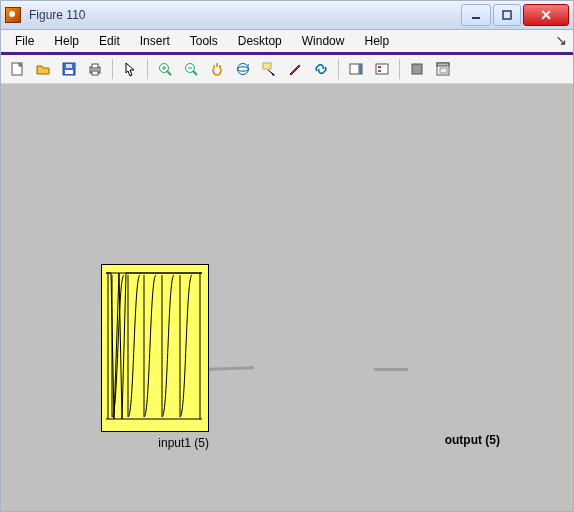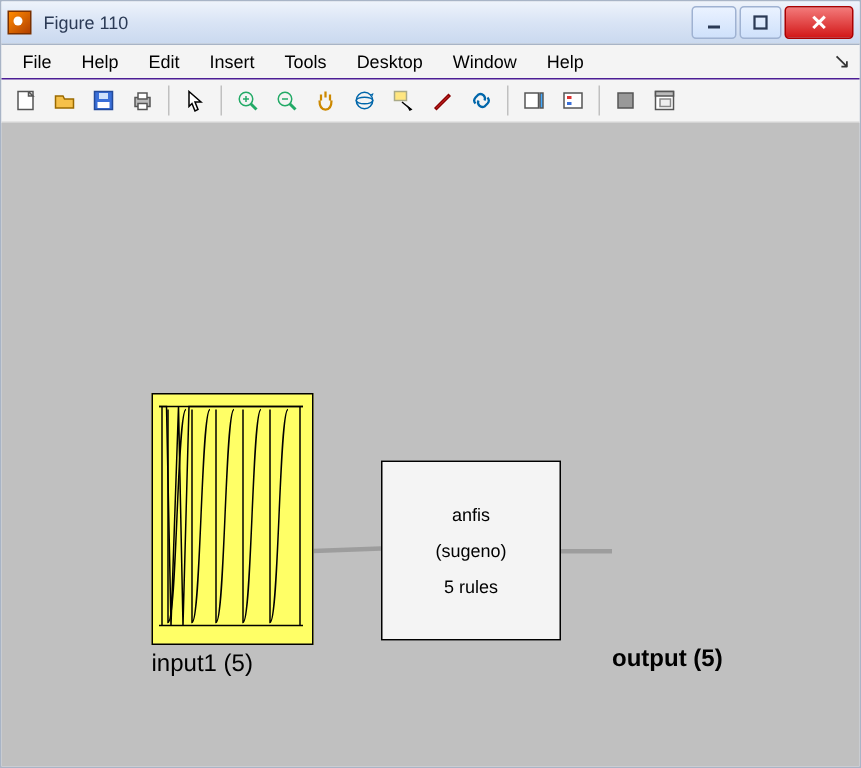--- a/index.html
+++ b/index.html
@@ -66,21 +66,21 @@
   .win-max { width: 26px; background: linear-gradient(#eaf2ff,#cfe1fb); }
   .win-close { width: 44px; background: linear-gradient(#f37a7a,#d21818); border-color:#a00; color:#fff; font-weight:bold; font-size:14px;}
   .win-min svg, .win-max svg { display:block; }
 
   .menubar {
     height: 22px;
     display: flex;
     align-items: center;
     padding: 0 6px;
     background: #f4f4f4;
-    border-bottom: 1px solid #4c1d95;
+    border-bottom: 3px solid #4c1d95;
     gap: 4px;
     position:relative;
   }
   .menubar .menu-item {
     padding: 2px 8px;
     cursor: default;
   }
   .menubar .dock {
     position:absolute;
     right:6px;
@@ -153,23 +153,23 @@
     height: 120px;
     background: #66ffff;
     border: 1px solid #000;
     display:flex;
     align-items:center;
     justify-content:center;
     font-size:13px;
   }
   .label {
     position:absolute;
-    font-size:16px;
+    font-size:12px;
     color:#000;
-    text-align:left;
+    text-align:right;
   }
   .label.input { left:100px; top:352px; width:108px; }
   .label.output { left:407px; top:349px; width:92px;font-weight:bold; }
   .caption {
     position:absolute;
     left:0; right:0;
     bottom:20px;
     text-align:center;
     font-size:12px;
   }
@@ -339,25 +339,20 @@
         <path d="M6 6 C 6 6, 6 148, 6 148 C 12 148, 12 6, 18 6" fill="none" stroke="#000"></path>
         <path d="M22 6 C 22 6, 22 148, 22 148 C 28 148, 28 6, 34 6" fill="none" stroke="#000" transform="translate(0,0)"></path>
         <path d="M38 6 C 38 6, 38 148, 38 148 C 44 148, 44 6, 50 6" fill="none" stroke="#000"></path>
         <path d="M56 6 C 56 6, 56 148, 56 148 C 62 148, 62 6, 68 6" fill="none" stroke="#000"></path>
         <path d="M74 6 C 74 6, 74 148, 74 148 C 80 148, 80 6, 86 6" fill="none" stroke="#000"></path>
         <line x1="0" y1="4" x2="96" y2="4" stroke="#000"></line>
         <line x1="0" y1="150" x2="96" y2="150" stroke="#000"></line>
       </svg>
     </div>
 
-    <div class="block center-block">
-      <div>anfis</div>
-      <div>(sugeno)</div>
-      <div>5 rules</div>
-    </div>
 
 
     <div class="label input">input1 (5)</div>
     <div class="label output">output (5)</div>
 
   </div>
 
 </div>
 
 </body></html>

